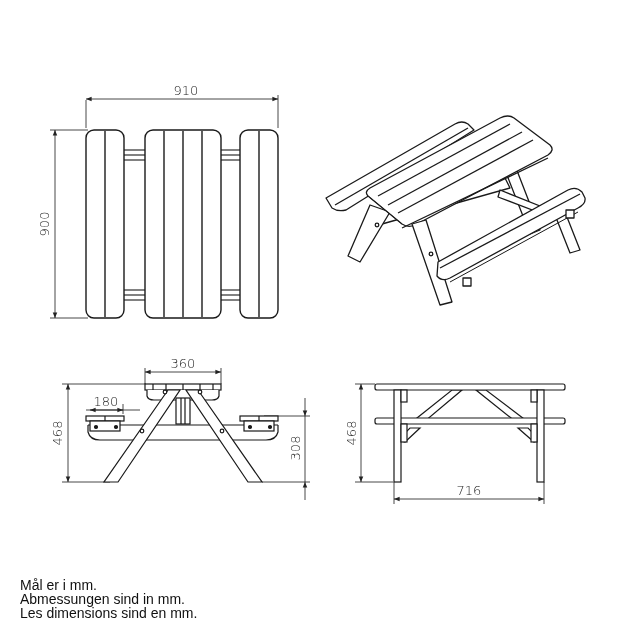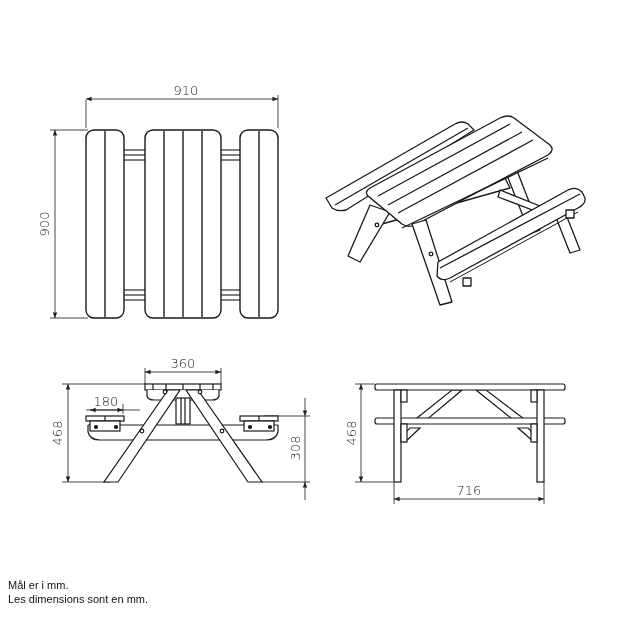--- a/index.html
+++ b/index.html
@@ -1,19 +1,19 @@
 <!DOCTYPE html>
 <html><head>
   <meta charset="utf-8">
   <style>
     html, body { margin: 0; padding: 0; background: #ffffff; }
     body { width: 640px; height: 640px; position: relative; overflow: hidden; font-family: "Liberation Sans", sans-serif; }
     svg { position: absolute; left: 0; top: 0; }
     .dim { font-family: "DejaVu Sans", sans-serif; font-size: 13px; fill: #222; font-weight: 300; }
-    .notes { position: absolute; left: 8px; top: 578px; font-size: 11px; line-height: 14px; color: #111; }
+    .notes { position: absolute; left: 20px; top: 578px; font-size: 14px; line-height: 14px; color: #111; }
     .notes div { white-space: nowrap; }
   </style>
 </head>
 <body>
 
 <svg width="640" height="640" viewBox="0 0 640 640">
   <defs>
     <marker id="arr" viewBox="0 0 10 10" refX="10" refY="5" markerWidth="7" markerHeight="7" orient="auto-start-reverse">
       <path d="M0,1 L10,5 L0,9 z" fill="#222"></path>
     </marker>
@@ -209,14 +209,15 @@
       <rect x="401" y="424" width="6" height="18"></rect>
       <rect x="537" y="390" width="7" height="92"></rect>
       <rect x="531" y="390" width="6" height="12"></rect>
       <rect x="531" y="424" width="6" height="18"></rect>
     </g>
   </g>
 </svg>
 
 <div class="notes">
   <div>Mål er i mm.</div>
-  <div>Les dimensions sont en mm.</div>
+  <div>Abmessungen sind in mm.</div>
+  <div>Les dimensions sind en mm.</div>
 </div>
 
 </body></html>

